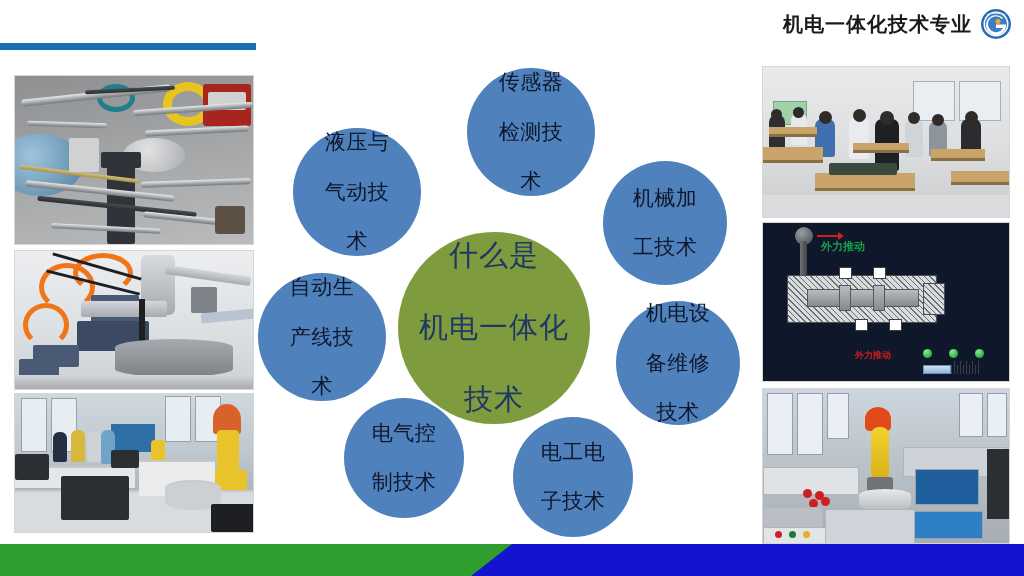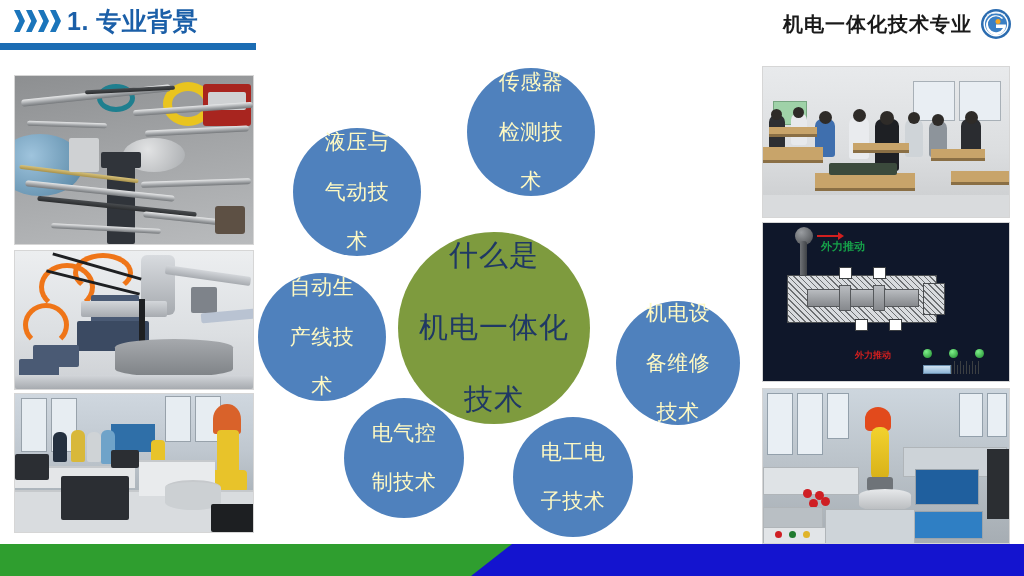--- a/index.html
+++ b/index.html
@@ -139,21 +139,21 @@
   .au-bench { position:absolute; background:#dfe3e6; border:1px solid #b0b5b9; }
   .au-panel { position:absolute; background:#1f5f9e; border:1px solid #9aa3ab; }
   .au-red { position:absolute; border-radius:50%; background:#cf1f24; }
   .au-plate { position:absolute; border-radius:50%/28%; background:linear-gradient(180deg,#e7e9eb,#b7babd); }
 
   
   #diagram { position:absolute; left:258px; top:58px; width:504px; height:478px; }
   .node {
     position:absolute; border-radius:50%;
     display:flex; align-items:center; justify-content:center;
-    text-align:center; color:#fef9c3;
+    text-align:center; color:#0f172a;
     font-size:21px; line-height:1.18; font-weight:normal;
     letter-spacing:0.5px;
     background:#4f81bd;
   }
   .node span { display:block; padding:0 6px; }
   #node-center {
     background:#7e9b3e; color:#1f3864;
     font-size:29px; line-height:1.24; letter-spacing:1px;
     z-index:3;
   }
@@ -165,29 +165,20 @@
     position:absolute; left:0; top:0; width:512px; height:32px;
     background:#2f9e2f;
     clip-path:polygon(0 0, 100% 0, 92% 100%, 0 100%);
   }
 </style>
 </head>
 <body>
 
 <div id="header">
 
-  <div id="title-group">
-    <div class="chevrons">
-      <div class="chev"></div>
-      <div class="chev"></div>
-      <div class="chev"></div>
-      <div class="chev"></div>
-    </div>
-    <div id="page-title">1. 专业背景</div>
-  </div>
 
   <div id="header-rule"></div>
 
   <div id="header-right">
     <div id="dept-name">机电一体化技术专业</div>
     <svg id="brand-logo" viewBox="0 0 64 64">
       <circle cx="32" cy="32" r="30" fill="#2b6cb0"></circle>
       <circle cx="32" cy="32" r="25" fill="#ffffff"></circle>
       <circle cx="32" cy="32" r="22" fill="#3a7fc4"></circle>
       <path d="M44 22a16 16 0 1 0 2 18h-14v-7h20a20 20 0 1 1-6-13z" fill="#ffffff"></path>
@@ -415,18 +406,24 @@
   </div>
 
   <div class="node" style="left:358px;top:243px;width:124px;height:124px;">
     <span>
       <span>机电设</span><br>
       <span>备维修</span><br>
       <span>技术</span>
     </span>
   </div>
 
+  <div class="node" style="left:345px;top:103px;width:124px;height:124px;">
+    <span>
+      <span>机械加</span><br>
+      <span>工技术</span>
+    </span>
+  </div>
 </div>
 
 <div id="footer">
   <div id="footer-blue"></div>
   <div id="footer-green"></div>
 </div>
 
 </body></html>

